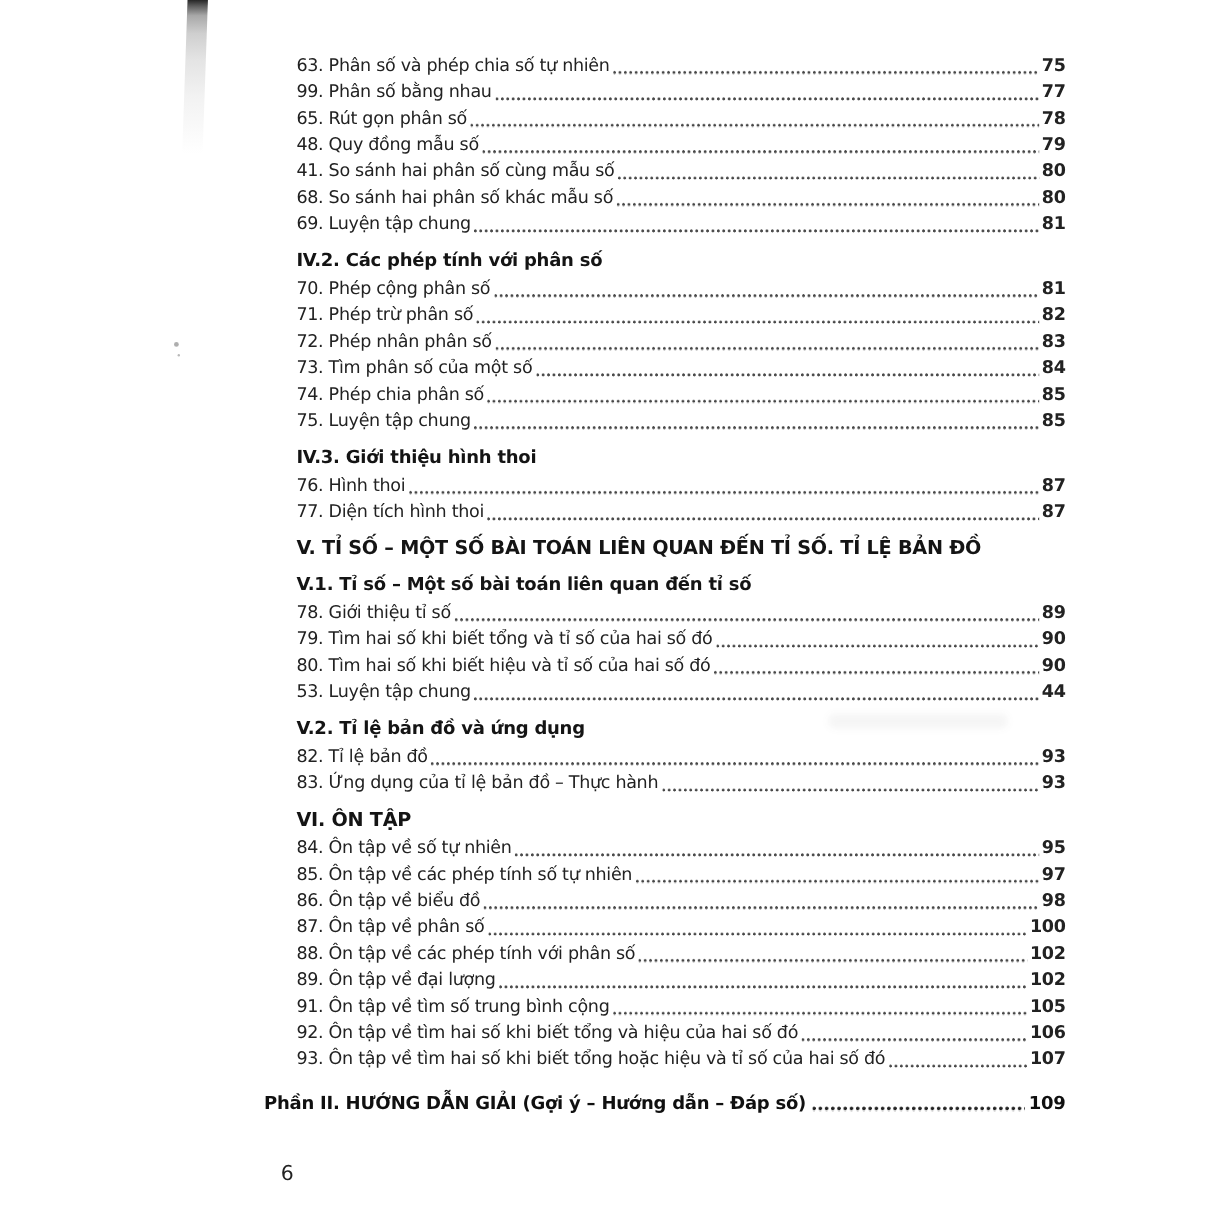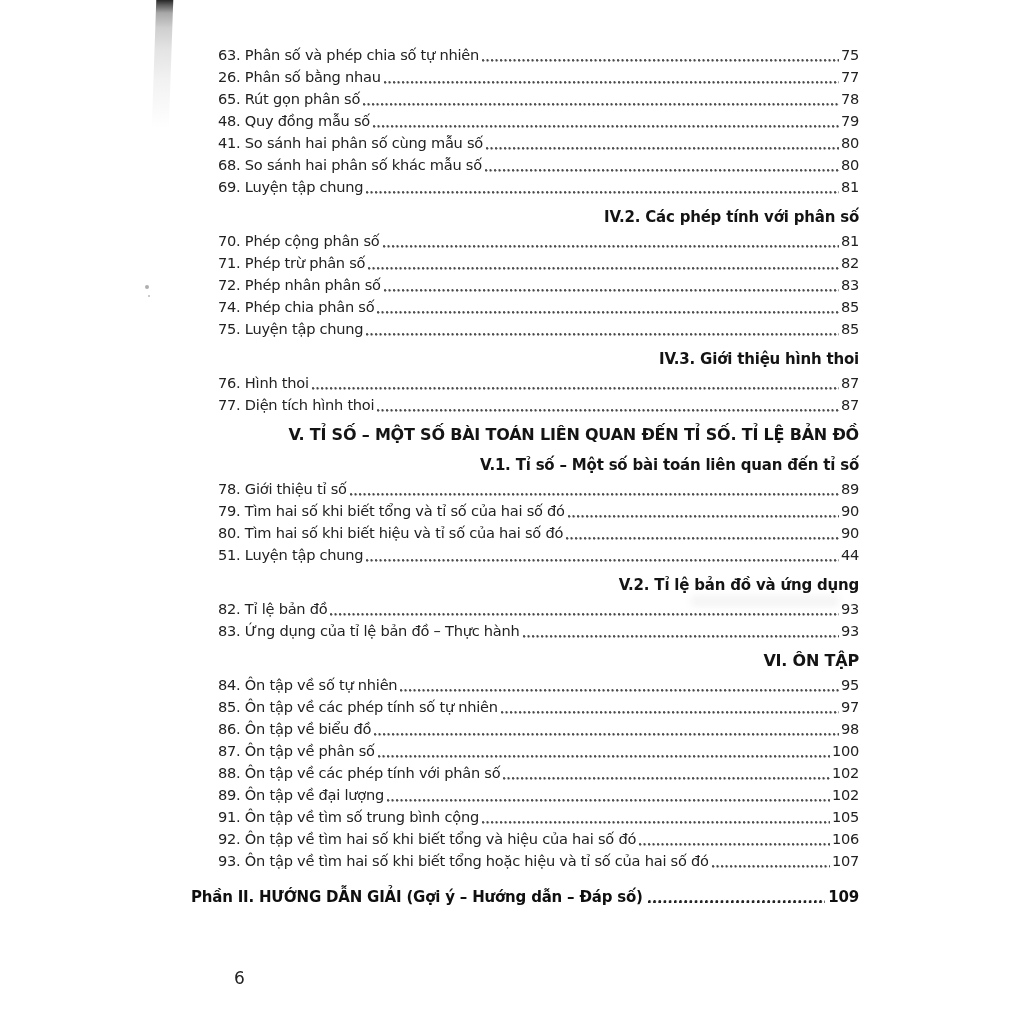--- a/index.html
+++ b/index.html
@@ -28,42 +28,42 @@
     background: #9b9b9b; border-radius: 50%;
     box-shadow: 2px 9px 0 -1px #a8a8a8;
     opacity: .8;
   }
   .smudge {
     position: absolute; left: 690px; top: 595px; width: 150px; height: 12px;
     background: rgba(60,60,60,0.05); filter: blur(3px); border-radius: 6px;
   }
   
   .content {
-    position: absolute; left: 218px; top: 44px; width: 641px;
+    position: absolute; left: 247px; top: 44px; width: 641px;
   }
   .row {
     display: flex;
     height: 22px; line-height: 22px;
     font-size: 14.6px; letter-spacing: -0.25px;
     white-space: nowrap;
     color: #222;
   }
   .row .label { flex: 0 0 auto; }
-  .row .pg    { flex: 0 0 auto; }
+  .row .pg    { flex: 0 0 auto; font-weight: bold; }
   .leader {
     flex: 1 1 auto; min-width: 6px;
     align-self: flex-end;
     height: 3px;
     margin: 0 2px 4px 3px;
     background-image: radial-gradient(circle at 1.1px 1.4px, #474747 1px, rgba(70,70,70,0) 1.4px);
     background-size: 4.5px 3px;
     background-repeat: repeat-x;
   }
   .hdr {
-    text-align: right;
+    text-align: left;
     font-weight: bold;
     font-size: 15px;
     line-height: 22px;
     margin: 8px 0 2px 0;
     color: #141414;
     letter-spacing: -0.2px;
     white-space: nowrap;
   }
   .hdr.part { font-size: 16px; }
   .closing {
@@ -97,21 +97,21 @@
   <div class="smudge"></div>
 
   <div class="content">
     <div id="toc-root">
         <div class="row">
           <span class="label">63. Phân số và phép chia số tự nhiên</span>
           <span class="leader"></span>
           <span class="pg">75</span>
         </div>
         <div class="row">
-          <span class="label">26. Phân số bằng nhau</span>
+          <span class="label">99. Phân số bằng nhau</span>
           <span class="leader"></span>
           <span class="pg">77</span>
         </div>
         <div class="row">
           <span class="label">65. Rút gọn phân số</span>
           <span class="leader"></span>
           <span class="pg">78</span>
         </div>
         <div class="row">
           <span class="label">48. Quy đồng mẫu số</span>
@@ -141,20 +141,25 @@
         </div>
         <div class="row">
           <span class="label">71. Phép trừ phân số</span>
           <span class="leader"></span>
           <span class="pg">82</span>
         </div>
         <div class="row">
           <span class="label">72. Phép nhân phân số</span>
           <span class="leader"></span>
           <span class="pg">83</span>
+        </div>
+        <div class="row">
+          <span class="label">73. Tìm phân số của một số</span>
+          <span class="leader"></span>
+          <span class="pg">84</span>
         </div>
         <div class="row">
           <span class="label">74. Phép chia phân số</span>
           <span class="leader"></span>
           <span class="pg">85</span>
         </div>
         <div class="row">
           <span class="label">75. Luyện tập chung</span>
           <span class="leader"></span>
           <span class="pg">85</span>
@@ -181,21 +186,21 @@
           <span class="label">79. Tìm hai số khi biết tổng và tỉ số của hai số đó</span>
           <span class="leader"></span>
           <span class="pg">90</span>
         </div>
         <div class="row">
           <span class="label">80. Tìm hai số khi biết hiệu và tỉ số của hai số đó</span>
           <span class="leader"></span>
           <span class="pg">90</span>
         </div>
         <div class="row">
-          <span class="label">51. Luyện tập chung</span>
+          <span class="label">53. Luyện tập chung</span>
           <span class="leader"></span>
           <span class="pg">44</span>
         </div>
         <div class="hdr">V.2. Tỉ lệ bản đồ và ứng dụng</div>
         <div class="row">
           <span class="label">82. Tỉ lệ bản đồ</span>
           <span class="leader"></span>
           <span class="pg">93</span>
         </div>
         <div class="row">

